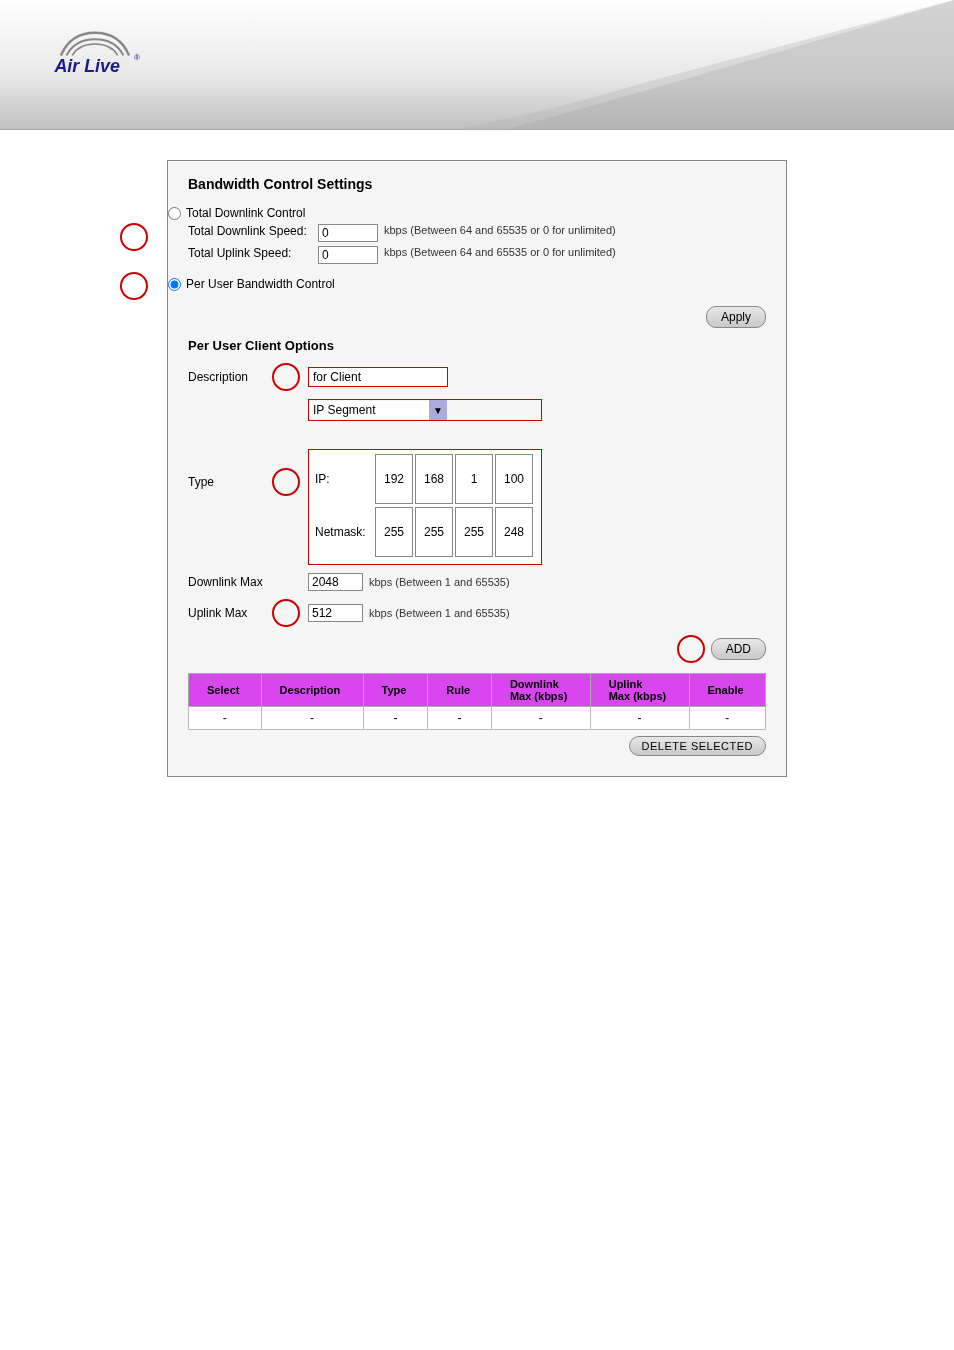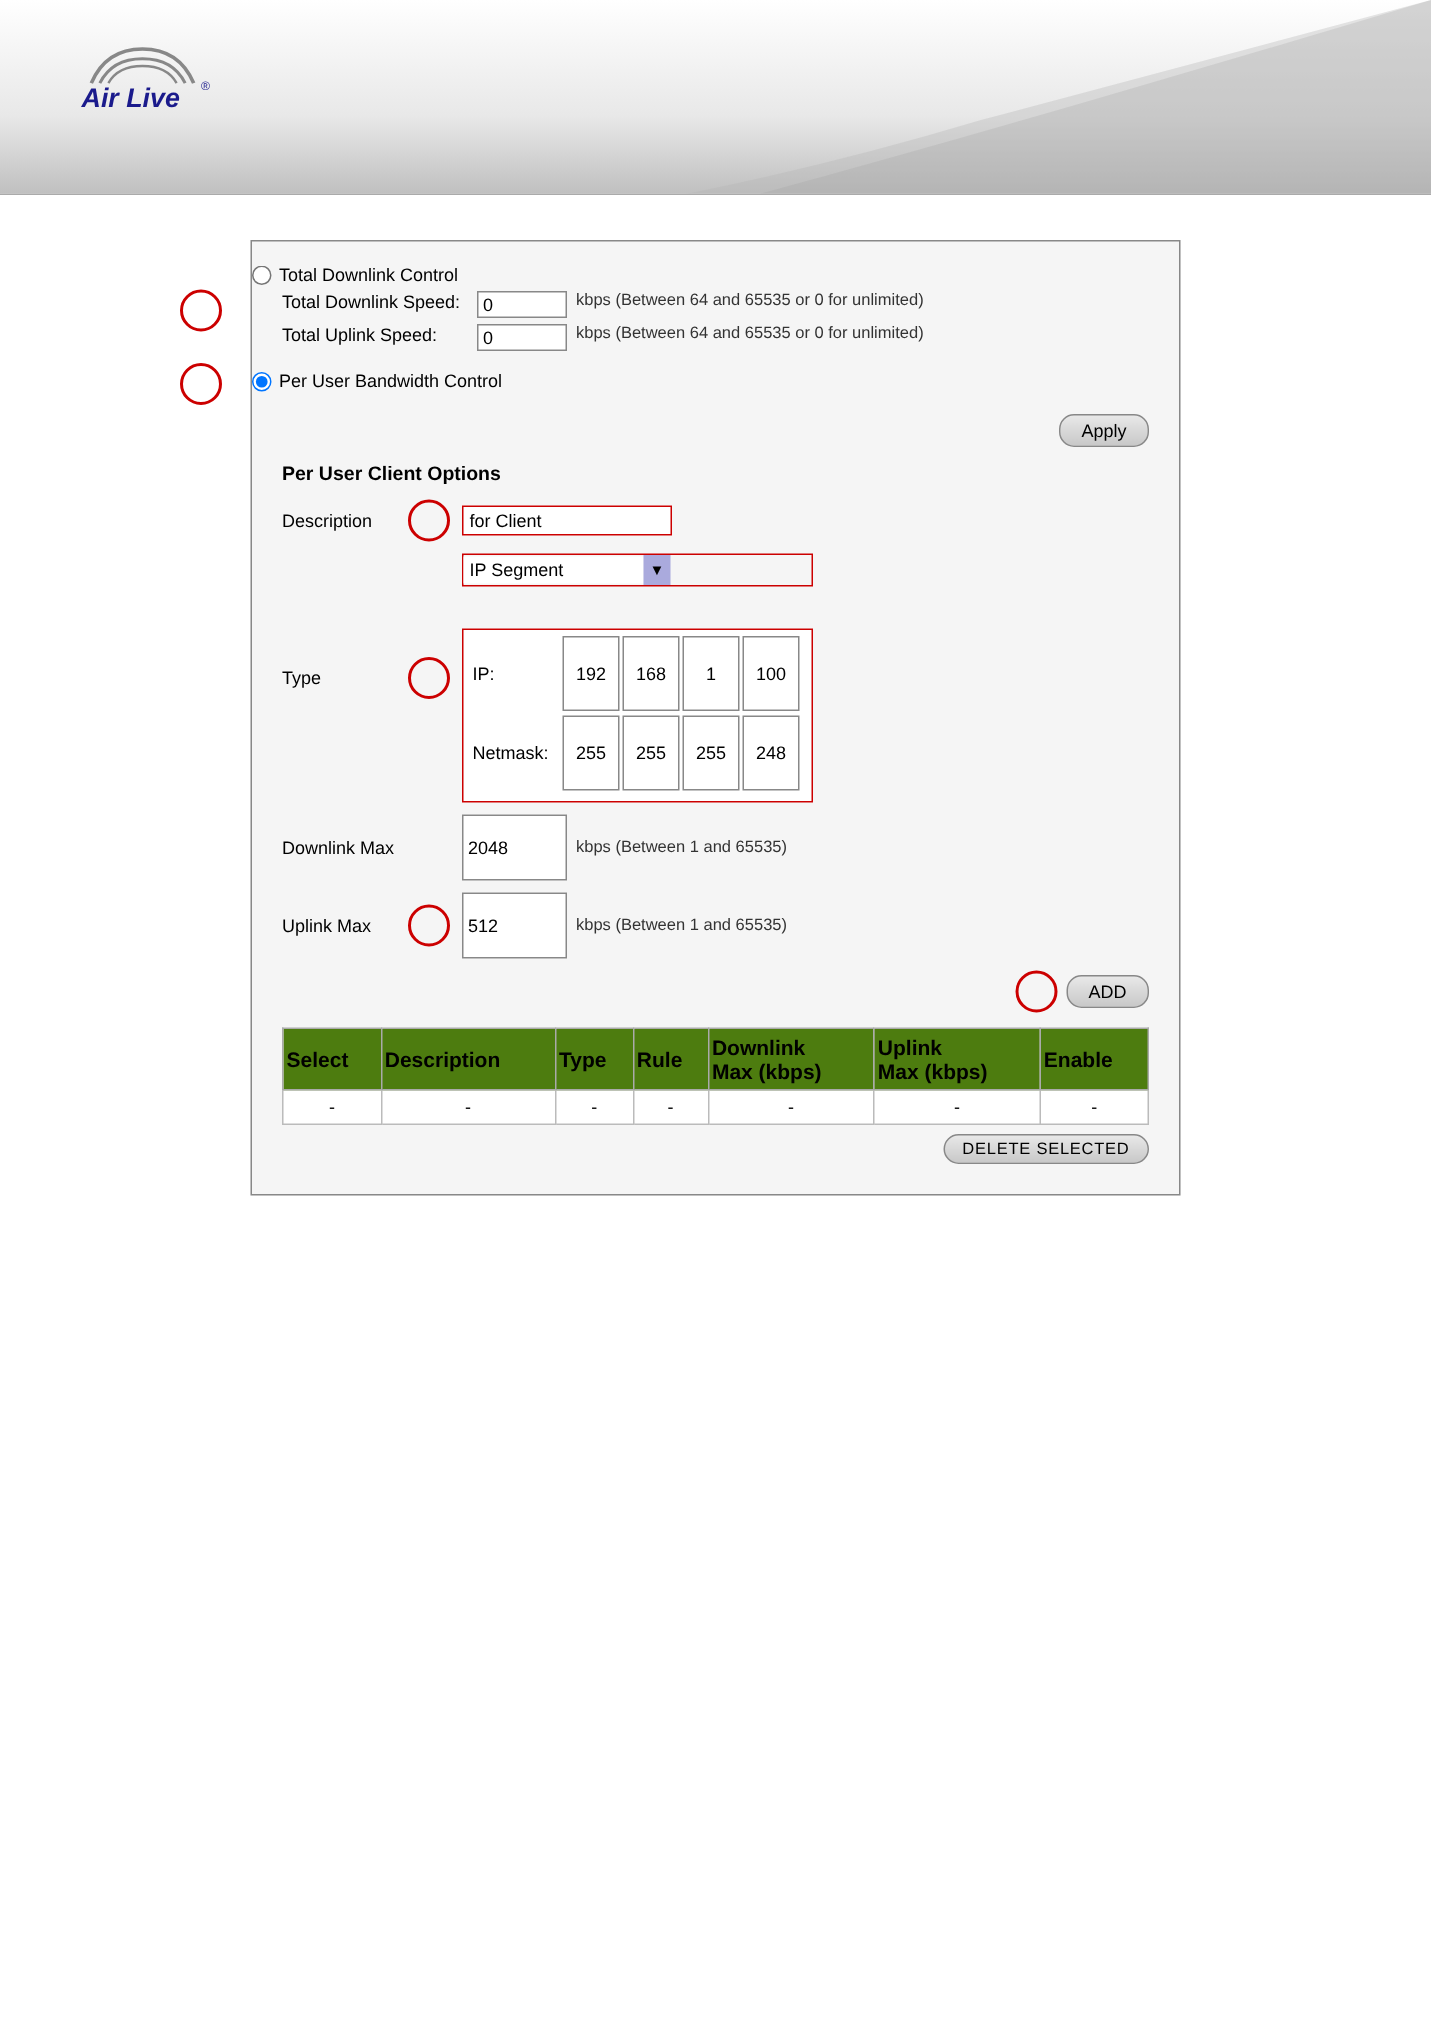--- a/index.html
+++ b/index.html
@@ -176,24 +176,24 @@
       width: 38px;
       border: 1px solid #888;
       font-size: 12px;
       padding: 17px 3px;
       text-align: center;
       margin-right: 2px;
     }
 
     
     .max-input {
-      width: 70px;
-      border: 1px solid #888;
-      font-size: 12px;
-      padding: 14px 3px;
+      width: 55px;
+      border: 1px solid #888;
+      font-size: 12px;
+      padding: 1px 3px;
       margin-right: 6px;
     }
     .max-hint {
       font-size: 11px;
       color: #333;
     }
 
     .add-row {
       display: flex;
       justify-content: flex-end;
@@ -211,26 +211,26 @@
     }
 
     
     .data-table {
       width: 100%;
       border-collapse: collapse;
       font-size: 12px;
       margin-bottom: 6px;
     }
     .data-table th {
-      background: #4d7c0f;
+      background: #d946ef;
       border: 1px solid #aaa;
-      padding: 4px 2px;
+      padding: 4px 18px;
       text-align: left;
       font-weight: bold;
-      font-size: 14px;
+      font-size: 11px;
     }
     .data-table td {
       border: 1px solid #bbb;
       padding: 4px 6px;
       text-align: center;
       background: #fff;
     }
 
     .delete-row {
       display: flex;
@@ -287,20 +287,21 @@
   <svg class="header-wave" viewBox="0 0 500 130" xmlns="http://www.w3.org/2000/svg">
     <path d="M 500 0 Q 350 40 200 80 Q 100 110 0 130 L 500 130 Z" fill="rgba(180,180,180,0.35)"></path>
     <path d="M 500 0 Q 400 30 280 65 Q 160 100 50 130 L 500 130 Z" fill="rgba(160,160,160,0.25)"></path>
   </svg>
 </div>
 
 <div class="main-content">
 
   <div class="settings-panel">
 
+    <div class="panel-title">Bandwidth Control Settings</div>
 
     <div class="annotate-wrap">
       <div class="red-circle"></div>
       <div>
         <div class="control-row">
           <input type="radio" name="bw-mode" style="">
           <span>Total Downlink Control</span>
         </div>
         <div class="speed-row">
           <span class="speed-label">Total Downlink Speed:</span>

